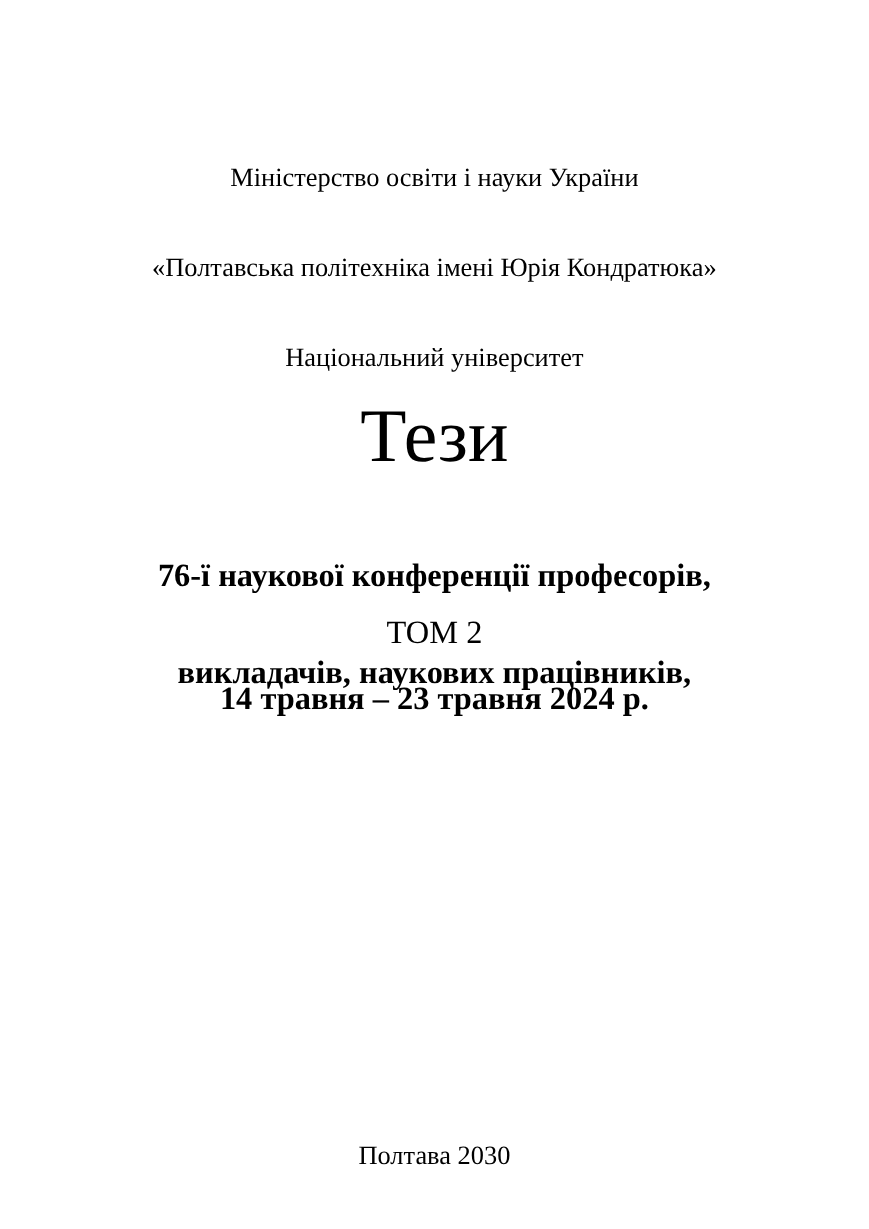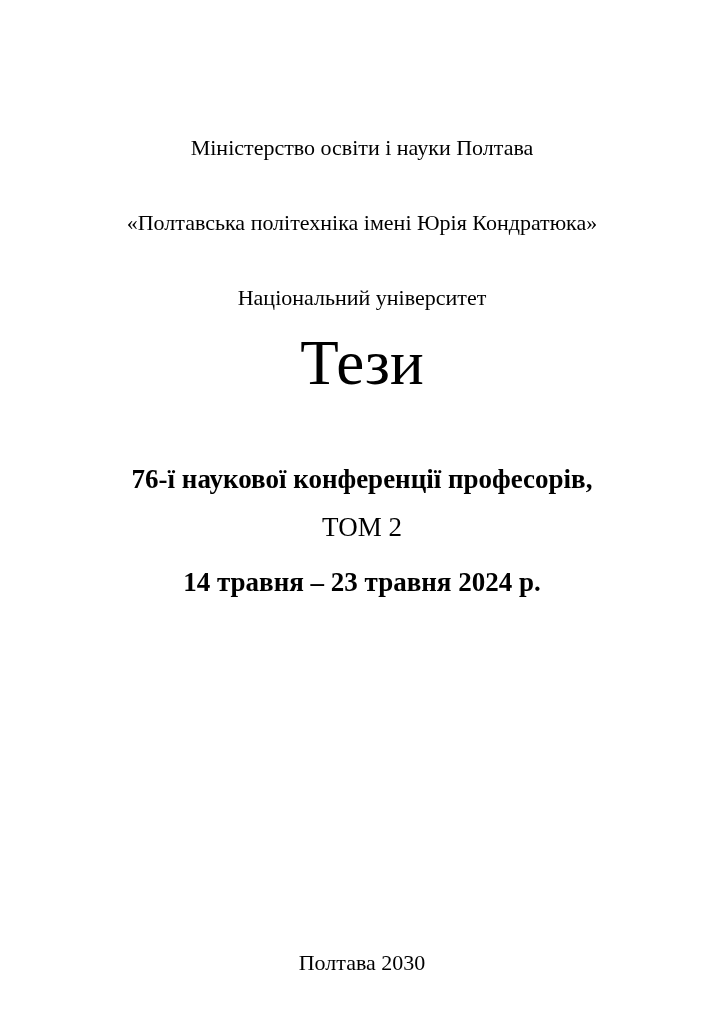--- a/index.html
+++ b/index.html
@@ -60,29 +60,30 @@
     line-height: 25px;
     font-weight: normal;
   }
 </style>
 </head>
 <body>
 
 <div class="page">
 
   <div class="centered header-block">
-    <div>Міністерство освіти і науки Полтава</div>
+    <div>Міністерство освіти і науки України</div>
     <div>«Полтавська політехніка імені Юрія Кондратюка»</div>
     <div>Національний університет</div>
   </div>
 
   <h1 class="centered main-title">Тези</h1>
 
   <div class="centered subtitle-block">
     <div>76-ї наукової конференції професорів,</div>
+    <div>викладачів, наукових працівників,</div>
   </div>
 
   <div class="centered volume">ТОМ 2</div>
 
   <div class="centered dates">14 травня – 23 травня 2024 р.</div>
 
   <div class="centered imprint">Полтава 2030</div>
 
 </div>
 

